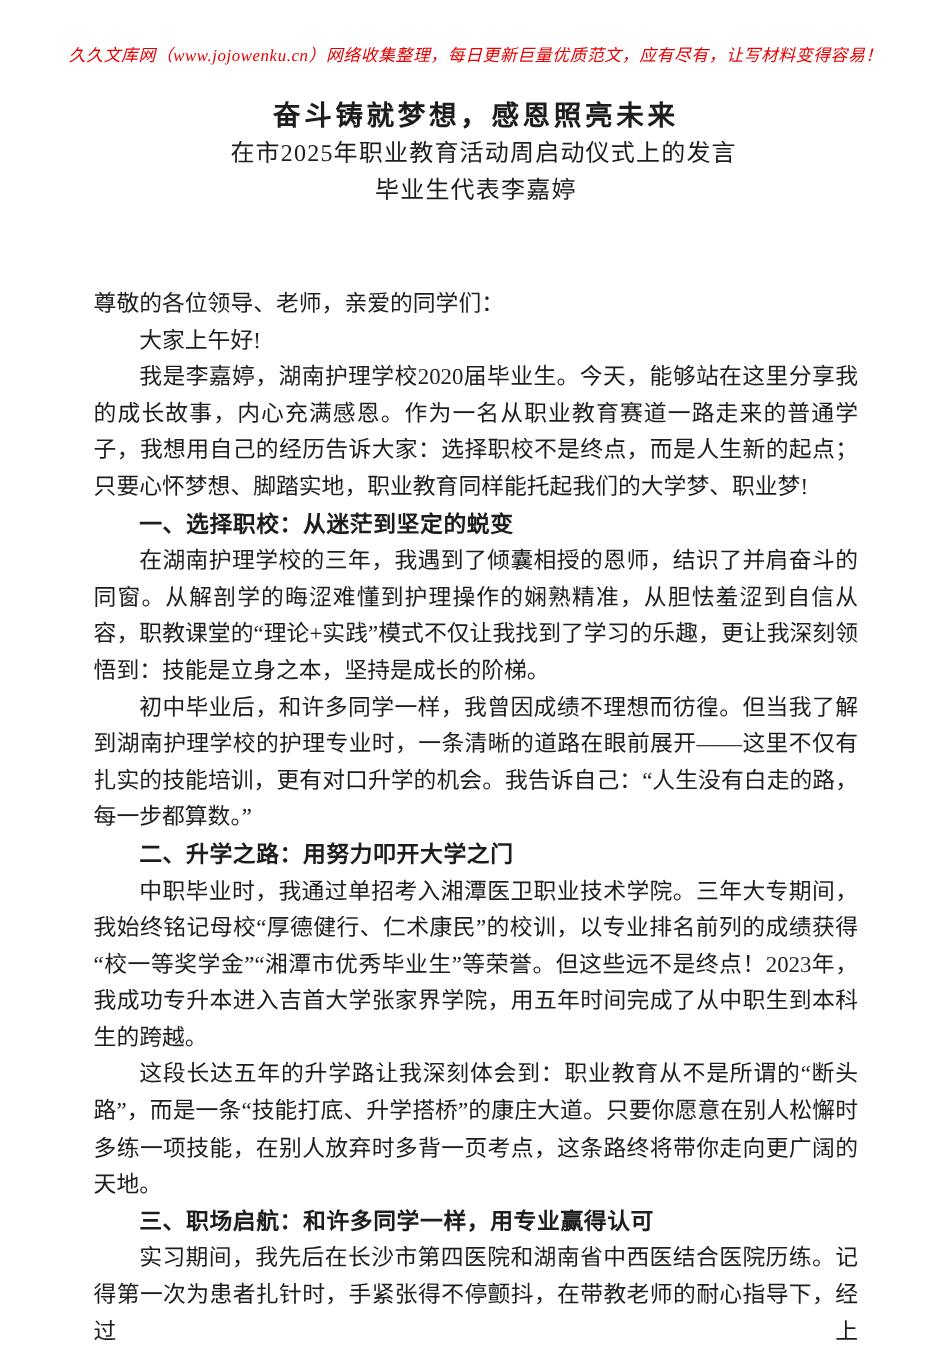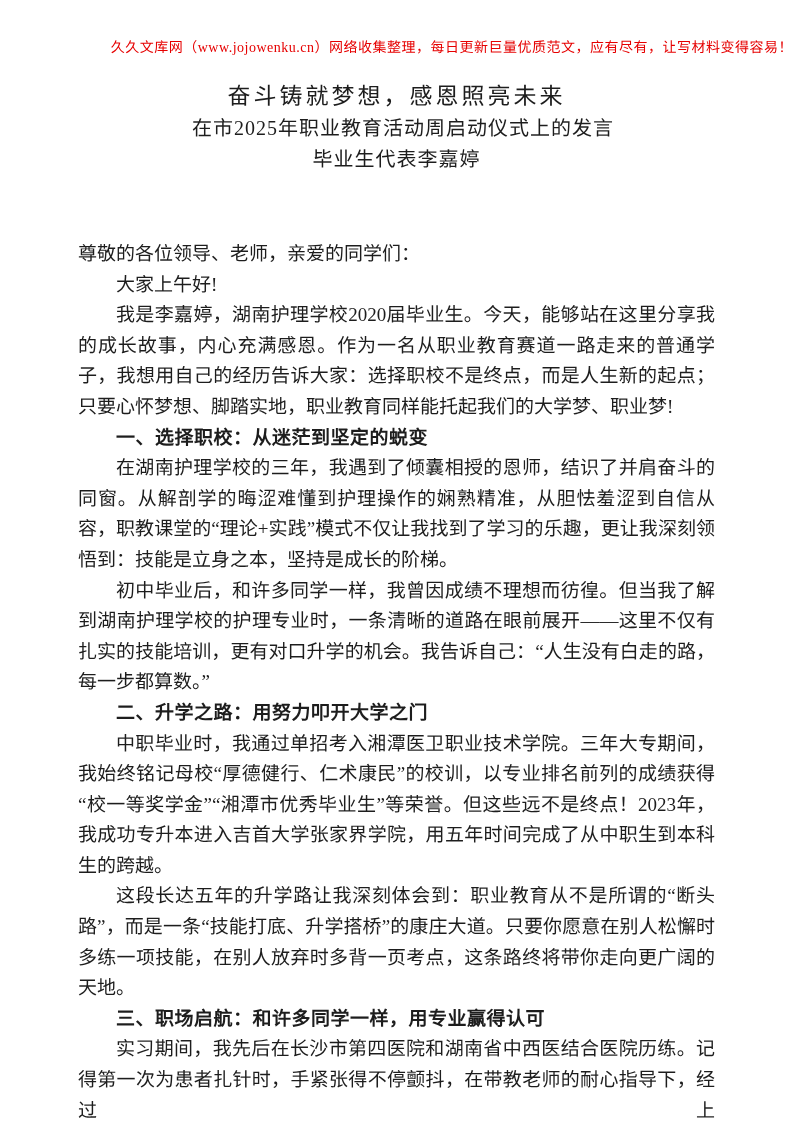--- a/index.html
+++ b/index.html
@@ -15,38 +15,39 @@
     background:#ffffff;
     overflow:hidden;
     font-family:"Liberation Serif",serif;
     color:var(--body-text);
   }
   .header-notice{
     position:absolute;
     top:39px;
     left:0;
     width:100%;
-    text-align:right;
+    text-align:center;
     font-size:14px;
     line-height:18px;
     color:var(--notice-red);
     letter-spacing:0.5px;
     white-space:nowrap;
+    font-style:italic;
   }
   .title-block{
     position:absolute;
     top:80px;
     left:0;
     width:100%;
     text-align:center;
   }
   .main-title{
     font-size:23px;
     line-height:33px;
-    font-weight:normal;
+    font-weight:bold;
     letter-spacing:3px;
   }
   .subtitle{
     font-size:20px;
     line-height:31px;
     letter-spacing:1px;
     padding-left:13px;
   }
   .speaker{
     font-size:20px;

